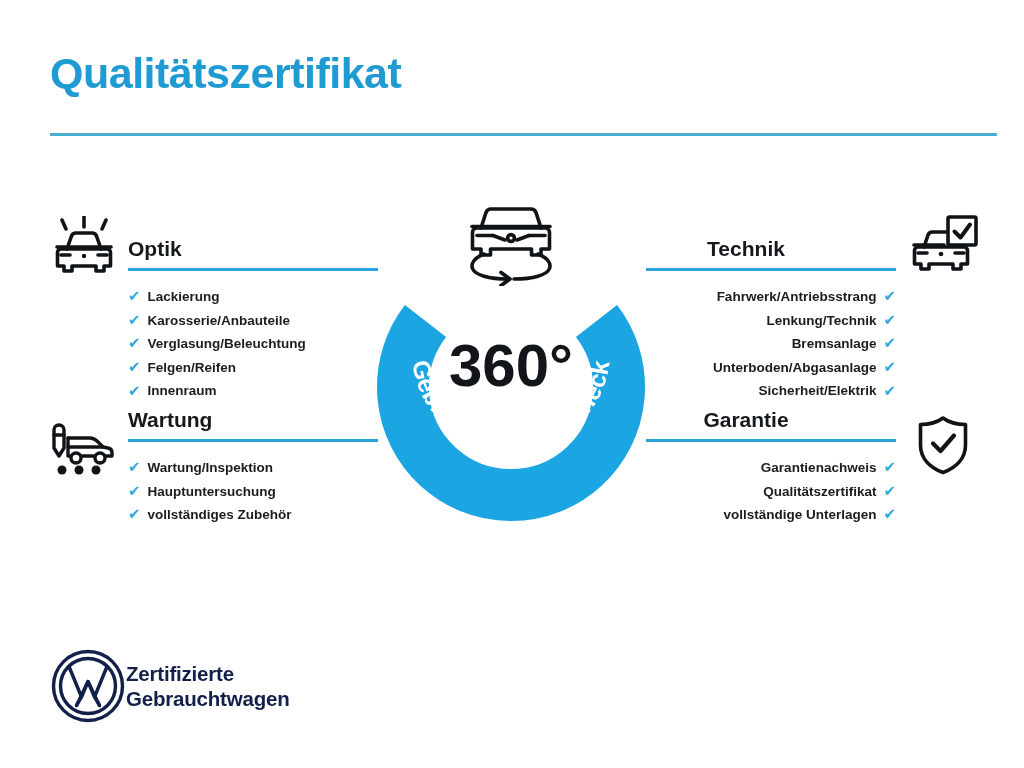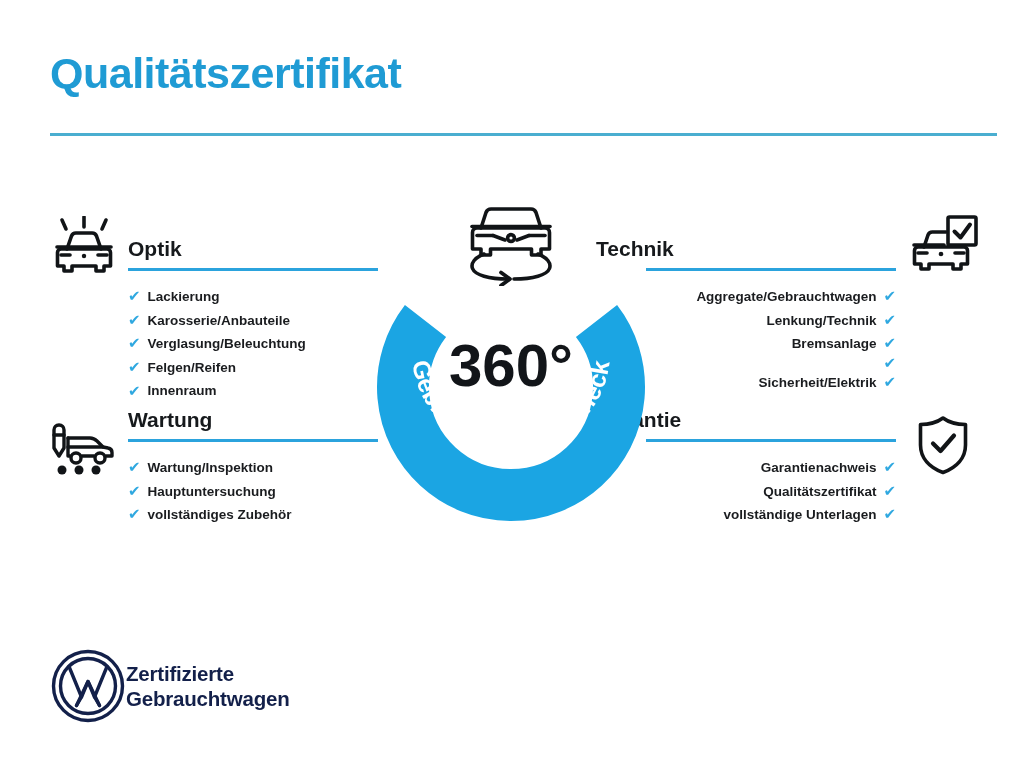--- a/index.html
+++ b/index.html
@@ -54,21 +54,21 @@
 
   .quad-heading {
     font-size: 21px;
     font-weight: 700;
     color: #16191c;
     line-height: 1;
     margin: 0;
     white-space: nowrap;
   }
   .quad.left .quad-heading  { text-align: left; }
-  .quad.right .quad-heading { text-align: left; }
+  .quad.right .quad-heading { text-align: center; }
 
   .quad-rule {
     margin-top: 9px;
     width: 250px;
     height: 3px;
     background: #2ba3dd;
   }
   .quad.right .quad-rule { margin-left: auto; }
 
   .quad-list {
@@ -268,32 +268,33 @@
       <path d="M47 39 L56 39"></path>
       <circle cx="33" cy="40" r="2.3" fill="#111417" stroke="none"></circle>
     </svg>
   </div>
 
   <div class="quad right quad-top">
     <div class="quad-heading">Technik</div>
     <div class="quad-rule"></div>
     <ul class="quad-list">
       <li>
-        <span>Aggregate/Gebrauchtwagen</span>
+        <span>Fahrwerk/Antriebsstrang</span>
         <span class="check">✔</span>
       </li>
       <li>
         <span>Lenkung/Technik</span>
         <span class="check">✔</span>
       </li>
       <li>
         <span>Bremsanlage</span>
         <span class="check">✔</span>
       </li>
       <li>
+        <span>Unterboden/Abgasanlage</span>
         <span class="check">✔</span>
       </li>
       <li>
         <span>Sicherheit/Elektrik</span>
         <span class="check">✔</span>
       </li>
     </ul>
   </div>
 
   <div class="quad-icon icon-garantie">

